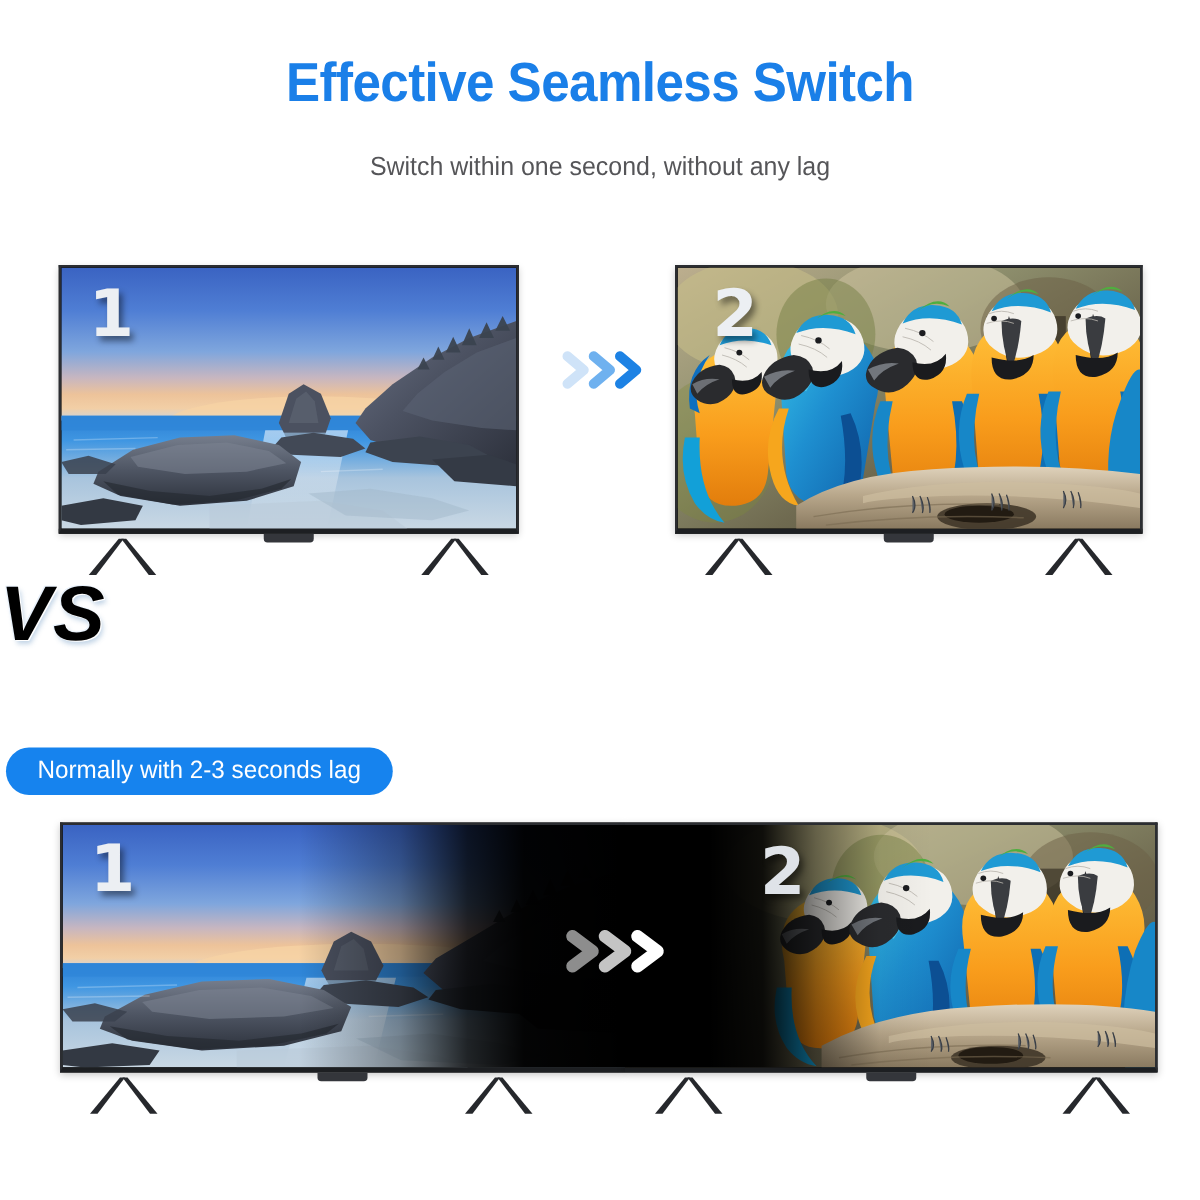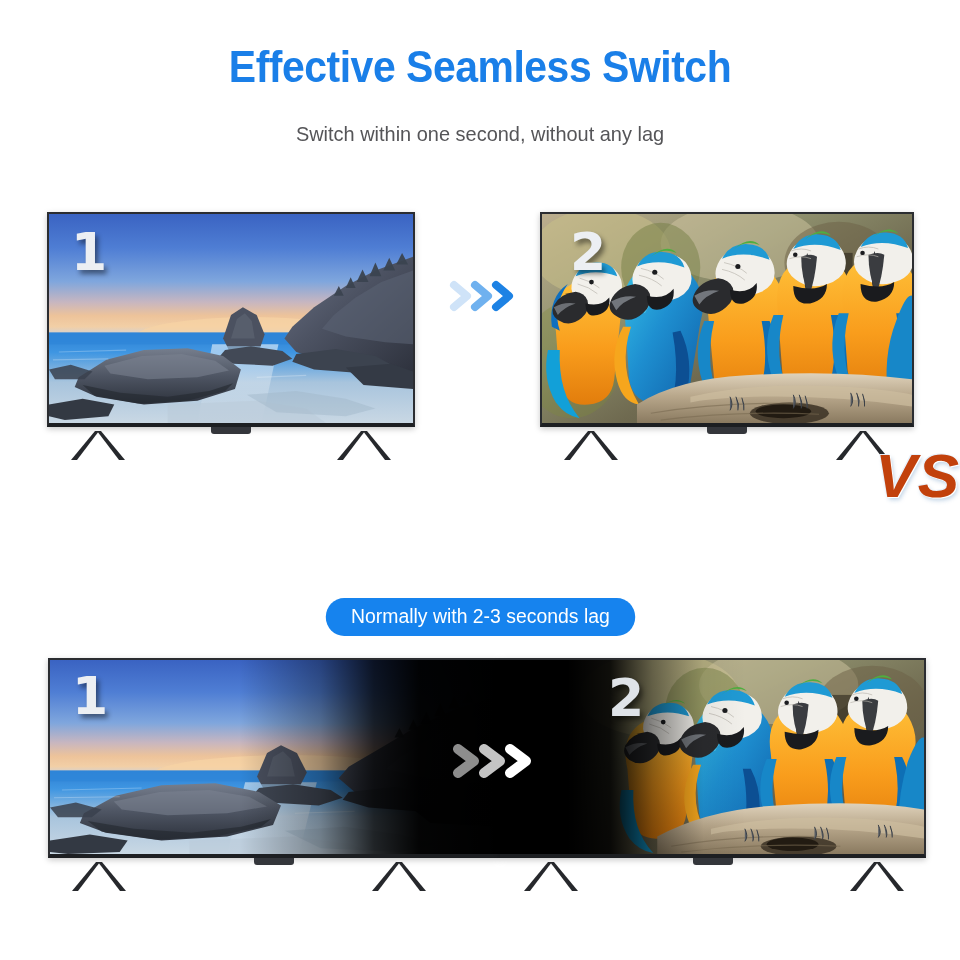--- a/index.html
+++ b/index.html
@@ -79,39 +79,38 @@
   }
 
   
   .chevrons { position: absolute; display: flex; align-items: center; }
   .chevrons svg { display: block; }
 
   
   #vs {
     position: absolute;
     left: 0; right: 0;
-    top: 440px;
-    text-align: right;
+    top: 456px;
+    text-align: left;
     font-size: 62px;
     font-weight: 700;
     font-style: italic;
-    color: #c2410c;
+    color: #000000;
     letter-spacing: 1px;
     text-shadow:
        1px 1px 0 #ffffff,
       -1px -1px 0 #e8f1fb,
        2px 3px 4px rgba(120,160,200,0.45);
   }
 
   
   #lag-badge-wrap {
     position: absolute;
     left: 0; right: 0;
     top: 598px;
-    text-align: center;
   }
   #lag-badge {
     display: inline-block;
     background: #1683ee;
     color: #ffffff;
     font-size: 20px;
     font-weight: 400;
     padding: 7px 26px 8px;
     border-radius: 22px;
     transform: scaleX(0.97);

